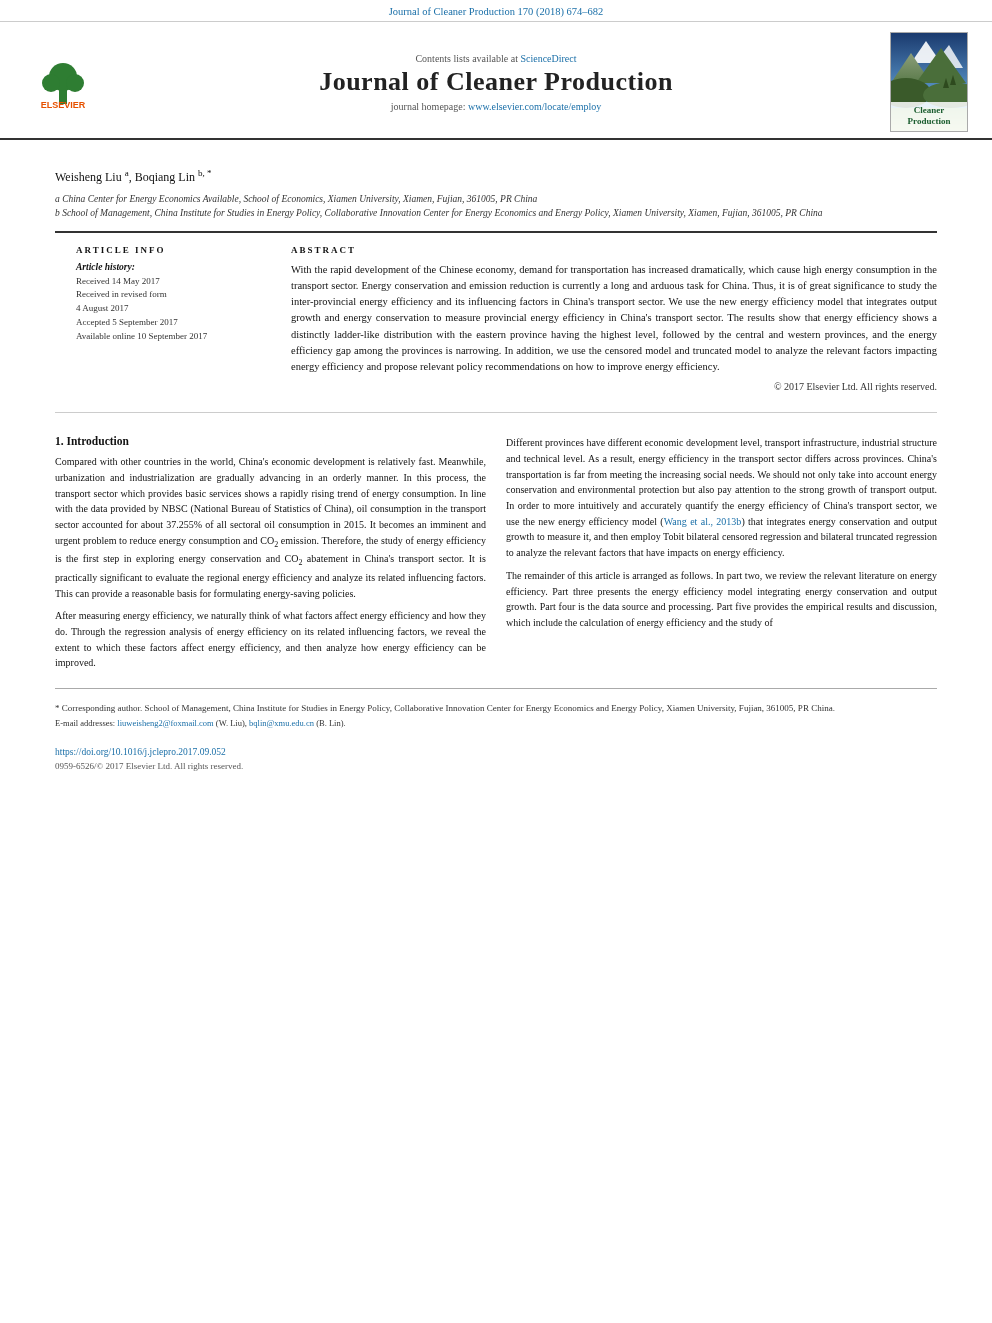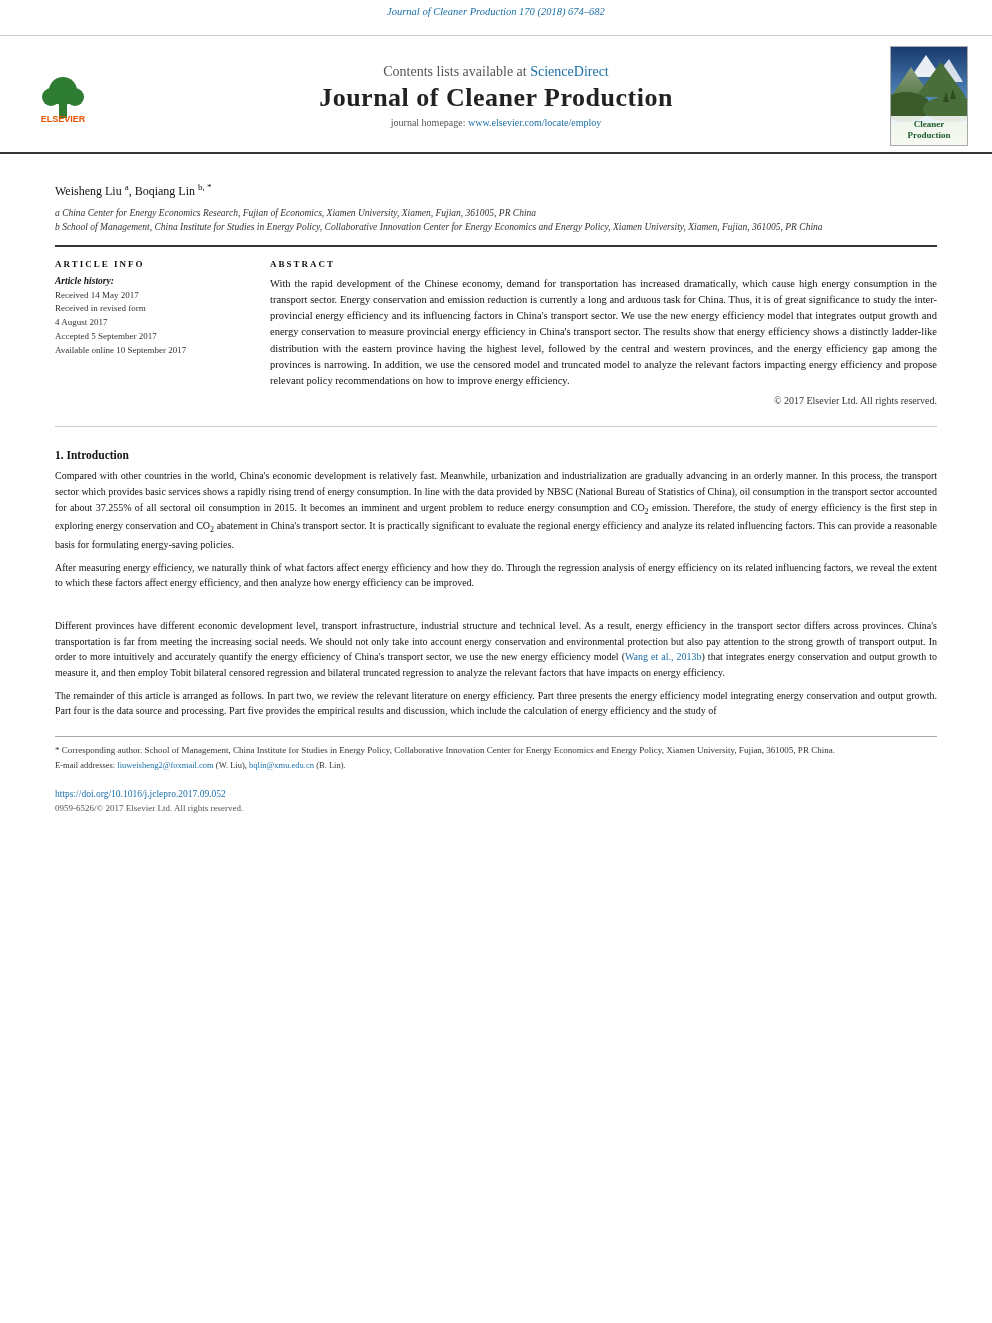--- a/index.html
+++ b/index.html
@@ -8,25 +8,24 @@
       background: #fff;
       width: 992px;
       min-height: 1323px;
       color: #000;
       font-size: 12px;
     }
 
     
     .top-bar {
       text-align: center;
-      padding: 6px 0 18px 0;
+      padding: 6px 0 4px 0;
       font-size: 10.5px;
       color: #1a6fa8;
       border-bottom: 1px solid #ccc;
-      font-style: italic;
     }
 
     
     .journal-header {
       display: flex;
       align-items: center;
       justify-content: space-between;
       padding: 10px 18px 6px 18px;
       border-bottom: 2px solid #333;
     }
@@ -35,21 +34,21 @@
       display: flex;
       flex-direction: column;
       align-items: center;
     }
     .header-center {
       flex: 1;
       text-align: center;
       padding: 0 10px;
     }
     .sciencedirect-line {
-      font-size: 14px;
+      font-size: 10px;
       color: #555;
       margin-bottom: 3px;
       font-family: Liberation Serif, serif;
     }
     .sciencedirect-line a, .sciencedirect-line span.link {
       color: #1a6fa8;
       text-decoration: none;
     }
     .journal-title-main {
       font-size: 26px;
@@ -131,21 +130,21 @@
       font-size: 9.5px;
       color: #333;
       font-style: italic;
       line-height: 1.5;
     }
     .hr-thick { border: none; border-top: 2px solid #333; margin: 0 55px; }
 
     
     .two-col-section {
       display: flex;
-      padding: 12px 55px 10px 55px;
+      padding: 12px 55px 10px 76px;
       gap: 20px;
     }
     .article-info-col {
       width: 195px;
       flex-shrink: 0;
     }
     .abstract-col {
       flex: 1;
     }
     .section-label {
@@ -194,21 +193,20 @@
       border: none;
       border-top: 1px solid #ccc;
       margin: 10px 55px;
     }
 
     
     .main-content {
       display: flex;
       padding: 12px 55px 0 55px;
       gap: 20px;
-      flex-direction: column;
     }
     .main-left {
       flex: 1;
     }
     .main-right {
       flex: 1;
     }
     .section-heading {
       font-size: 11.5px;
       font-weight: bold;
@@ -225,21 +223,21 @@
     .body-text .cite-link {
       color: #1a6fa8;
       text-decoration: none;
     }
     .body-text sub { font-size: 8px; }
 
     
     .footnote-section {
       border-top: 1px solid #aaa;
       margin: 10px 55px 0 55px;
-      padding-top: 8px;
+      padding-top: 14px;
     }
     .footnote-marker {
       font-size: 9px;
       color: #333;
       margin-bottom: 4px;
     }
     .footnote-text {
       font-size: 8.5px;
       color: #333;
       line-height: 1.5;
@@ -345,21 +343,21 @@
 </div>
 
 <div class="article-section" style="padding-top:18px;">
 
   <div class="authors-line">
     <span>Weisheng Liu <sup>a</sup>,</span>
     <span> Boqiang Lin <sup>b, *</sup></span>
   </div>
 
   <div class="affiliations">
-    <div>a China Center for Energy Economics Research, Fujian of Economics, Xiamen University, Xiamen, Fujian, 361005, PR China</div>
+    <div>a China Center for Energy Economics Available, School of Economics, Xiamen University, Xiamen, Fujian, 361005, PR China</div>
     <div>b School of Management, China Institute for Studies in Energy Policy, Collaborative Innovation Center for Energy Economics and Energy Policy, Xiamen University, Xiamen, Fujian, 361005, PR China</div>
   </div>
 </div>
 
 <hr class="hr-thick" style="margin-top:10px;">
 
 <div class="two-col-section">
 
   <div class="article-info-col">
     <div class="section-label">ARTICLE INFO</div>

